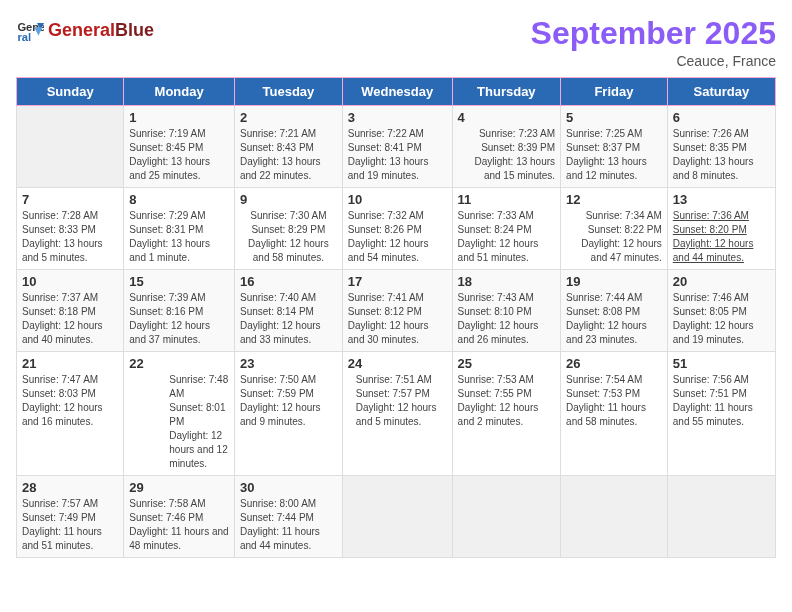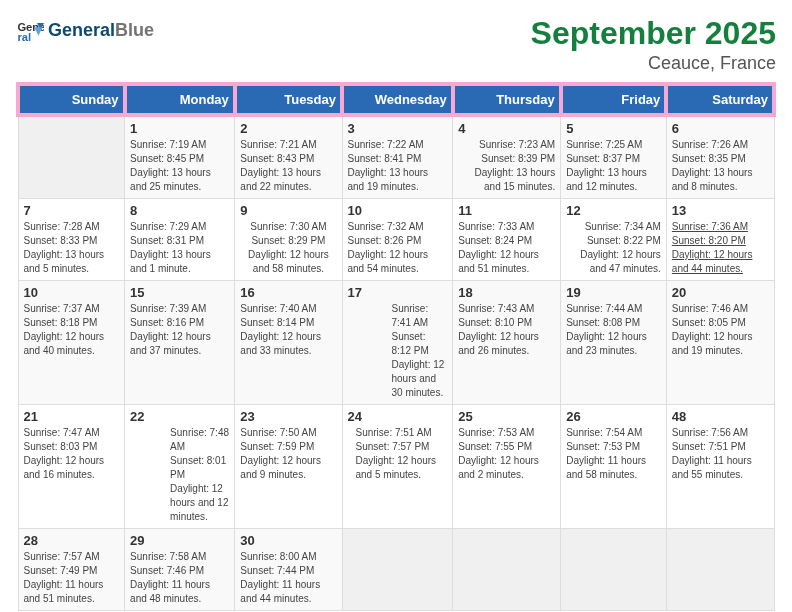--- a/index.html
+++ b/index.html
@@ -24,41 +24,41 @@
     .logo-icon {
       width: 28px;
       height: 28px;
     }
     .title-block {
       text-align: right;
     }
     .main-title {
       font-size: 32px;
       font-weight: bold;
-      color: #15803d;
+      color: #8b5cf6;
       line-height: 1.1;
     }
     .subtitle {
-      font-size: 18px;
+      font-size: 14px;
       color: #555;
       margin-top: 2px;
     }
     table {
       width: 100%;
       border-collapse: collapse;
       border: 1px solid #ccc;
     }
     thead th {
       background-color: #2a6ab5;
       color: #fff;
       font-size: 13px;
       font-weight: bold;
       padding: 6px 4px;
-      text-align: right;
-      border: 4px solid #f9a8d4;
+      text-align: center;
+      border: 1px solid #f9a8d4;
     }
     tbody td {
       border: 1px solid #ddd;
       vertical-align: top;
       padding: 4px 5px;
       font-size: 10.5px;
       color: #333;
       min-height: 80px;
       width: 113px;
     }
@@ -89,21 +89,21 @@
 
 <div class="header">
   <div class="logo">
     <svg class="logo-icon" viewBox="0 0 40 40">
       <text x="2" y="22" font-size="16" font-weight="bold" fill="#333">Gene</text>
       <text x="2" y="36" font-size="16" font-weight="bold" fill="#2a6ab5">ral</text>
       <polygon points="30,10 40,10 35,20" fill="#2a6ab5"></polygon>
       <polygon points="26,16 38,16 32,28" fill="#5ba3e0"></polygon>
     </svg>
     <div>
-      <span style="font-size:18px;font-weight:bold;color:#0c4a6e;">General</span><span style="font-size:18px;font-weight:bold;color:#737373;">Blue</span>
+      <span style="font-size:18px;font-weight:bold;color:#b91c1c;">General</span><span style="font-size:18px;font-weight:bold;color:#7f1d1d;">Blue</span>
     </div>
   </div>
   <div class="title-block">
     <div class="main-title">September 2025</div>
     <div class="subtitle">Ceauce, France</div>
   </div>
 </div>
 
 <table>
   <thead>
@@ -215,21 +215,21 @@
 Daylight: 12 hours and 37 minutes.</div>
         </td>
         <td>
           <span class="day-number">16</span>
           <div class="day-info" style="white-space: pre-line;">Sunrise: 7:40 AM
 Sunset: 8:14 PM
 Daylight: 12 hours and 33 minutes.</div>
         </td>
         <td>
           <span class="day-number">17</span>
-          <div class="day-info" style="white-space: pre-line; margin-left: 44px;">Sunrise: 7:41 AM
+          <div class="day-info" style="white-space: pre-line;">Sunrise: 7:41 AM
 Sunset: 8:12 PM
 Daylight: 12 hours and 30 minutes.</div>
         </td>
         <td>
           <span class="day-number">18</span>
           <div class="day-info" style="white-space: pre-line;">Sunrise: 7:43 AM
 Sunset: 8:10 PM
 Daylight: 12 hours and 26 minutes.</div>
         </td>
         <td>
@@ -276,21 +276,21 @@
 Sunset: 7:55 PM
 Daylight: 12 hours and 2 minutes.</div>
         </td>
         <td>
           <span class="day-number">26</span>
           <div class="day-info" style="white-space: pre-line;">Sunrise: 7:54 AM
 Sunset: 7:53 PM
 Daylight: 11 hours and 58 minutes.</div>
         </td>
         <td>
-          <span class="day-number">48</span>
+          <span class="day-number">51</span>
           <div class="day-info" style="white-space: pre-line;">Sunrise: 7:56 AM
 Sunset: 7:51 PM
 Daylight: 11 hours and 55 minutes.</div>
         </td>
       </tr>
       <tr>
         <td>
           <span class="day-number">28</span>
           <div class="day-info" style="white-space: pre-line;">Sunrise: 7:57 AM
 Sunset: 7:49 PM

